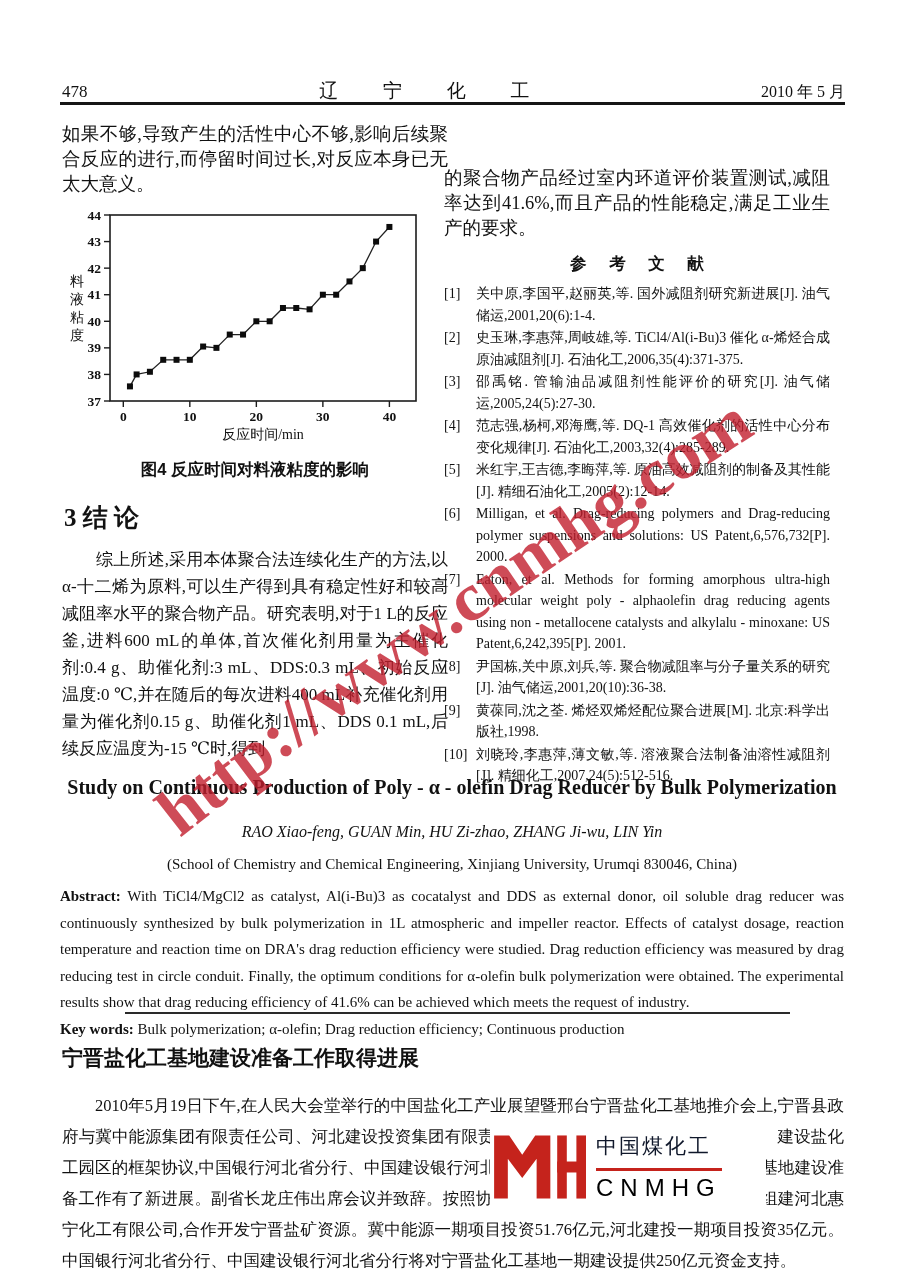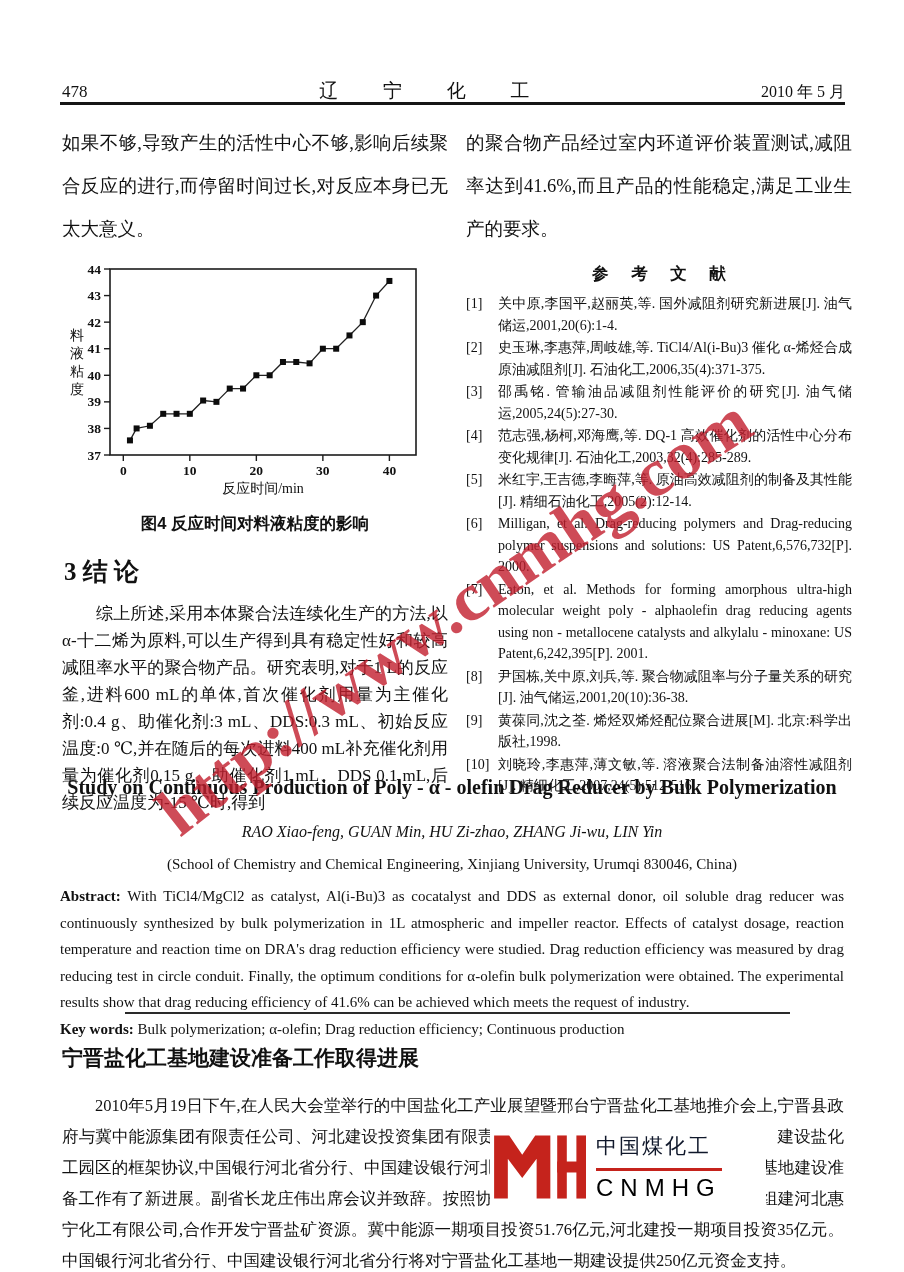--- a/index.html
+++ b/index.html
@@ -8,22 +8,22 @@
         font-family:"Liberation Serif","DejaVu Serif",serif;color:#111;overflow:hidden;}
   
   .hdr{position:absolute;top:78px;left:62px;width:783px;display:flex;justify-content:space-between;align-items:baseline;}
   .hdr .pageno{font-size:17px;}
   .hdr .journal{font-size:19px;letter-spacing:20px;text-indent:20px;}
   .hdr .date{font-size:16px;}
   .hdr-rule{position:absolute;top:102px;left:60px;width:785px;height:3px;background:#151515;}
   
   .col{position:absolute;top:122px;width:386px;}
   .col.left{left:62px;}
-  .col.right{left:466px;}
-  .para-lg{font-size:18.5px;line-height:43px;text-align:justify;margin:0;}
+  .col.right{left:444px;margin-top:44px;}
+  .para-lg{font-size:18.5px;line-height:25px;text-align:justify;margin:0;}
   
   .figure{margin-top:6px;}
   .figure svg{display:block;}
   .fig-caption{font-weight:bold;font-size:16.5px;text-align:center;margin-top:10px;
                font-family:"Liberation Sans","DejaVu Sans",sans-serif;}
   .sec-heading{font-size:25px;font-weight:600;margin:20px 0 12px 2px;}
   .conclusion{font-size:17px;line-height:27px;text-align:justify;text-indent:2em;margin:0;}
   
   .ref-heading{font-size:16.5px;font-weight:bold;text-align:center;letter-spacing:9px;text-indent:9px;margin:12px 0 8px 0;
                font-family:"Liberation Sans","DejaVu Sans",sans-serif;}

